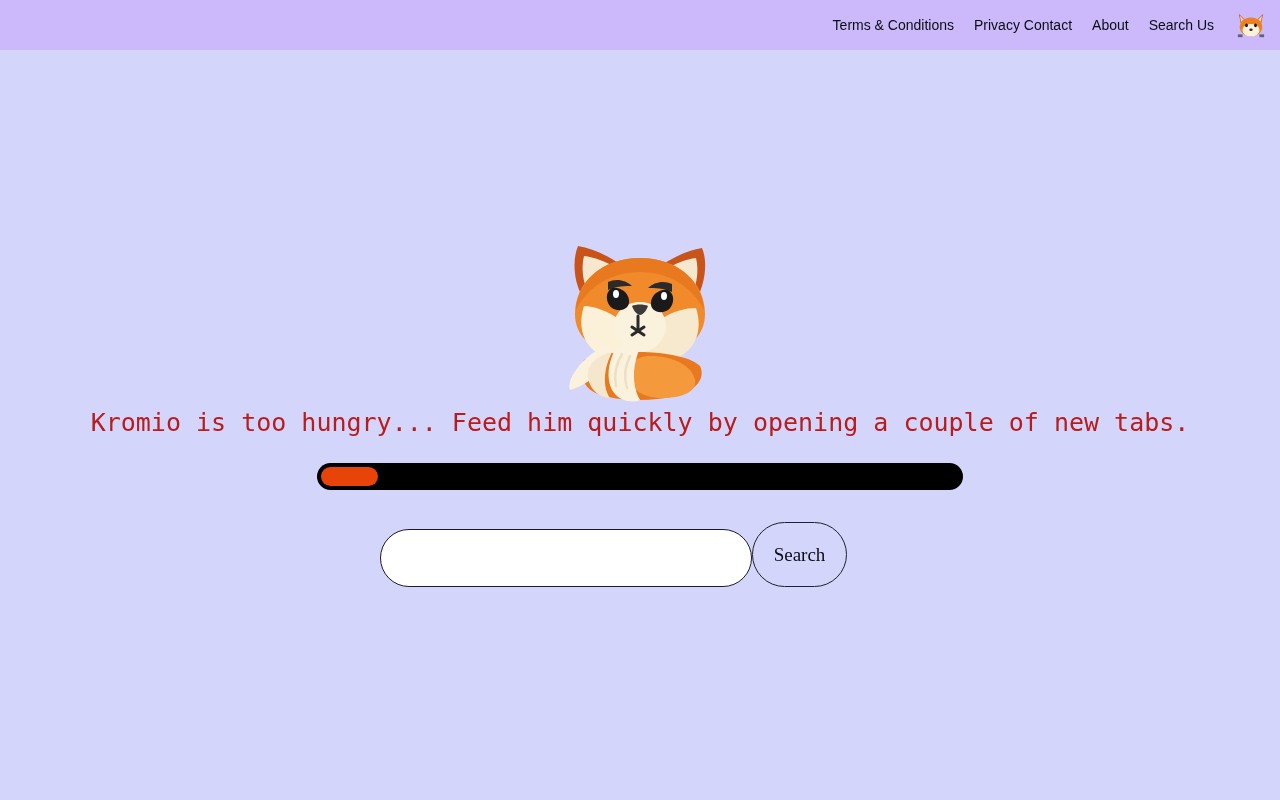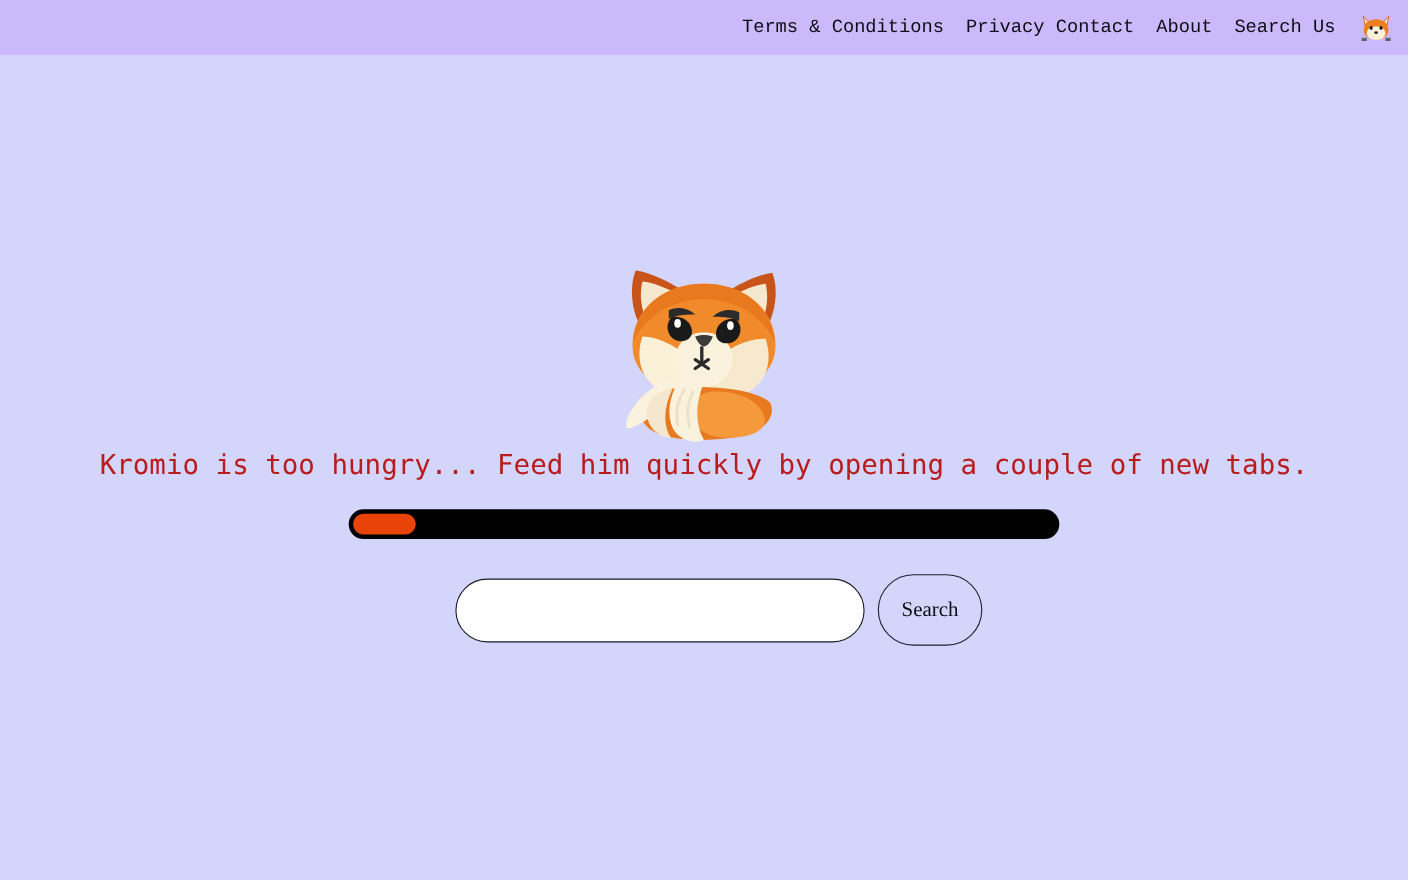--- a/index.html
+++ b/index.html
@@ -29,22 +29,22 @@
     justify-content: flex-end;
     box-sizing: border-box;
     padding-right: 12px;
   }
   .nav {
     display: flex;
     align-items: center;
     gap: 0;
   }
   .nav-link {
-    font-family: Liberation Mono, monospace;
-    font-size: 17px;
+    font-family: Liberation Sans, sans-serif;
+    font-size: 14px;
     color: #0c0c14;
     text-decoration: none;
     padding: 0 10px;
     line-height: 1;
     white-space: nowrap;
     cursor: pointer;
   }
   .brand-icon {
     width: 34px;
     height: 34px;
@@ -106,24 +106,23 @@
     height: 19px;
     width: 63px;
     background: #e8440a;
     border-radius: 10px;
   }
 
   
   .search-row {
     position: absolute;
     top: 472px;
-    left: 414px;
-    display: flex;
-    align-items: center;
-    gap: 12px;
+    left: 380px;
+    display: flex;
+    align-items: flex-end;
   }
   .search-input {
     width: 372px;
     height: 58px;
     box-sizing: border-box;
     background: #ffffff;
     border: 1px solid #1b1b27;
     border-radius: 30px;
     outline: none;
     padding: 0 22px;

